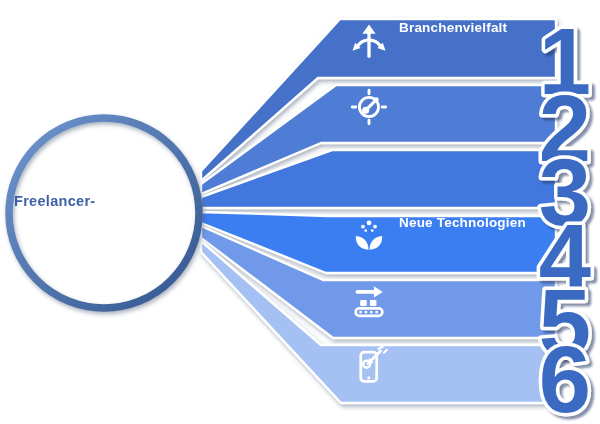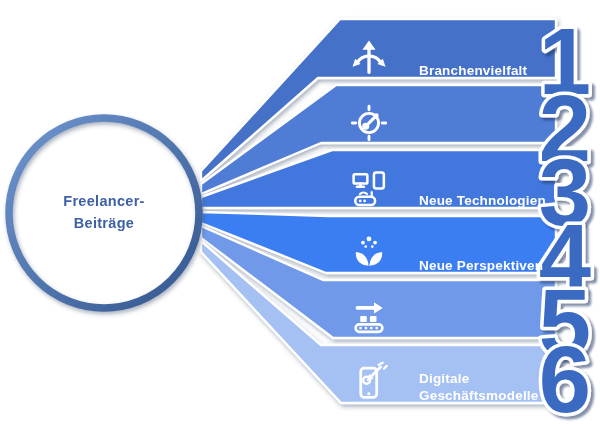--- a/index.html
+++ b/index.html
@@ -2,25 +2,25 @@
 <html><head>
 <meta charset="utf-8">
 <style>
   html,body{margin:0;padding:0;background:#fff}
   body{width:600px;height:424px;overflow:hidden}
   .stage{position:relative;width:600px;height:424px;font-family:"Liberation Sans","DejaVu Sans",sans-serif}
   svg.base{position:absolute;left:0;top:0}
   .ribbon{stroke:#fff;stroke-width:2.4;stroke-linejoin:round}
   .num{font-family:"Liberation Sans","DejaVu Sans",sans-serif;font-size:94px;font-weight:800;
        stroke:#fff;stroke-width:7px;paint-order:stroke;stroke-linejoin:round}
-  .ov{position:absolute;left:347px;width:205px;height:60px;display:flex;align-items:flex-end;gap:28px;pointer-events:none}
+  .ov{position:absolute;left:347px;width:205px;height:60px;display:flex;align-items:flex-start;gap:8px;pointer-events:none}
   .ov .icn{width:44px;height:44px;flex:0 0 44px}
   .ov .lbl{color:#fff;font-size:13.5px;font-weight:700;line-height:1.25;letter-spacing:.2px;max-width:142px}
   .ov1{top:20px}.ov2{top:85px}.ov3{top:150px}.ov4{top:215px}.ov5{top:280px}.ov6{top:345px}
-  .center-label{position:absolute;left:29px;top:190px;width:150px;text-align:center;
+  .center-label{position:absolute;left:14px;top:190px;width:150px;
                 color:#3e61a6;font-size:14.5px;font-weight:700;line-height:1.55;letter-spacing:.3px}
 </style>
 </head>
 <body>
 
 <div class="stage">
 
   <svg class="base" width="600" height="424" viewBox="0 0 600 424">
     <defs>
       <linearGradient id="rg" x1="0" y1="0" x2="1" y2="1">
@@ -47,21 +47,20 @@
     <text class="num" filter="url(#ns)" x="565" y="94" text-anchor="middle" fill="#3a6bc3">1</text>
     <text class="num" filter="url(#ns)" x="565" y="161" text-anchor="middle" fill="#3a6bc3">2</text>
     <text class="num" filter="url(#ns)" x="565" y="225" text-anchor="middle" fill="#3a6bc3">3</text>
     <text class="num" filter="url(#ns)" x="565" y="290" text-anchor="middle" fill="#3a6bc3">4</text>
     <text class="num" filter="url(#ns)" x="565" y="355" text-anchor="middle" fill="#3a6bc3">5</text>
     <text class="num" filter="url(#ns)" x="565" y="412" text-anchor="middle" fill="#3a6bc3">6</text>
   </svg>
 
   <div class="center-label">
     <div>Freelancer-</div>
-    <div>Beiträge</div>
   </div>
 
   <div class="ov ov1">
     <svg class="icn" viewBox="0 0 40 40" fill="none" stroke="#fff" stroke-linecap="round" stroke-linejoin="round">
       <path d="M20 33 V12" stroke-width="3"></path>
       <path d="M20 4 L14 12.5 H26 Z" fill="#fff" stroke="none"></path>
       <path d="M20 18 C15 18.5 11.8 20.3 10 23.2" stroke-width="3"></path>
       <path d="M5 28 L12.35 25.55 L7.45 20.65 Z" fill="#fff" stroke="none"></path>
       <path d="M20 18 C25 18.5 28.2 20.3 30 23.2" stroke-width="3"></path>
       <path d="M35 28 L27.65 25.55 L32.55 20.65 Z" fill="#fff" stroke="none"></path>
@@ -72,45 +71,32 @@
   <div class="ov ov2">
     <svg class="icn" viewBox="0 0 40 40" fill="none" stroke="#fff" stroke-linecap="round" stroke-linejoin="round">
       <circle cx="20" cy="20" r="8.7" stroke-width="2.6"></circle>
       <path d="M20 4.8 V8 M20 32 V35.2 M4.8 20 H8 M32 20 H35.2" stroke-width="2.6"></path>
       <circle cx="17" cy="23" r="3.2" fill="#fff" stroke="none"></circle>
       <path d="M19.2 20.8 L25.8 14.2" stroke-width="2.8"></path>
       <circle cx="26.8" cy="13.2" r="2" fill="#fff" stroke="none"></circle>
     </svg>
   </div>
 
-  <div class="ov ov3">
-    <svg class="icn" viewBox="0 0 40 40" fill="none" stroke="#fff" stroke-linecap="round" stroke-linejoin="round">
-      <rect x="6" y="7.5" width="12.5" height="8.5" rx="1.2" stroke-width="2.3"></rect>
-      <path d="M12.2 16 V18.2 M9 18.8 H15.4" stroke-width="2.3"></path>
-      <rect x="24.5" y="6" width="9" height="14.5" rx="2" stroke-width="2.3"></rect>
-      <path d="M11.8 25.4 A4.6 4.6 0 0 1 18.2 25.4" stroke-width="2"></path>
-      <rect x="7.5" y="28" width="18" height="7.5" rx="3.6" stroke-width="2.3"></rect>
-      <circle cx="12" cy="31.8" r="1.25" fill="#fff" stroke="none"></circle>
-      <circle cx="16" cy="31.8" r="1.25" fill="#fff" stroke="none"></circle>
-      <path d="M22.5 27.8 V23.8" stroke-width="2"></path>
-    </svg>
-    <span class="lbl">Neue Technologien</span>
-  </div>
 
   <div class="ov ov4">
     <svg class="icn" viewBox="0 0 40 40" fill="#fff" stroke="none">
       <path d="M19.6 31.5 C11.8 31.3 7.4 26 8.1 19.2 C15.2 19.6 19.3 24.6 19.6 31.5 Z"></path>
       <path d="M20.4 31.5 C28.2 31.3 32.6 26 31.9 19.2 C24.8 19.6 20.7 24.6 20.4 31.5 Z"></path>
       <circle cx="14.5" cy="10.5" r="1.7"></circle>
       <circle cx="20" cy="7.2" r="2.2"></circle>
       <circle cx="25.5" cy="10.5" r="1.7"></circle>
       <circle cx="17" cy="14.2" r="1.2"></circle>
       <circle cx="23" cy="14.2" r="1.2"></circle>
     </svg>
-    <span class="lbl">Neue Perspektiven</span>
+    <span class="lbl">Neue Technologien</span>
   </div>
 
   <div class="ov ov5">
     <svg class="icn" viewBox="0 0 40 40" fill="none" stroke="#fff" stroke-linecap="round" stroke-linejoin="round">
       <path d="M9.5 10.8 H24.5" stroke-width="3.4"></path>
       <path d="M24.5 5.6 L32.5 10.8 L24.5 16 Z" fill="#fff" stroke="none"></path>
       <rect x="12" y="18.2" width="6" height="5.4" rx="0.8" fill="#fff" stroke="none"></rect>
       <rect x="20.8" y="18.2" width="6" height="5.4" rx="0.8" fill="#fff" stroke="none"></rect>
       <rect x="7.8" y="25.8" width="24.4" height="6.8" rx="3.4" stroke-width="2.3"></rect>
       <circle cx="12.3" cy="29.2" r="1.25" fill="#fff" stroke="none"></circle>
@@ -122,16 +108,15 @@
 
   <div class="ov ov6">
     <svg class="icn" viewBox="0 0 40 40" fill="none" stroke="#fff" stroke-linecap="round" stroke-linejoin="round">
       <rect x="12.5" y="6.5" width="14.5" height="26.5" rx="3" stroke-width="2.5"></rect>
       <circle cx="19.8" cy="29.8" r="1.4" fill="#fff" stroke="none"></circle>
       <circle cx="17.8" cy="17.5" r="3.2" stroke-width="2.2"></circle>
       <path d="M30.5 5.5 L21 15" stroke-width="2.6"></path>
       <path d="M17.6 18.4 L24.2 15.8 L20.2 11.8 Z" fill="#fff" stroke="none"></path>
       <path d="M28.8 3.4 L32.4 1.6 M33.6 7 L36.2 4.4" stroke-width="2"></path>
     </svg>
-    <span class="lbl">Digitale Geschäftsmodelle</span>
   </div>
 
 </div>
 
 </body></html>

